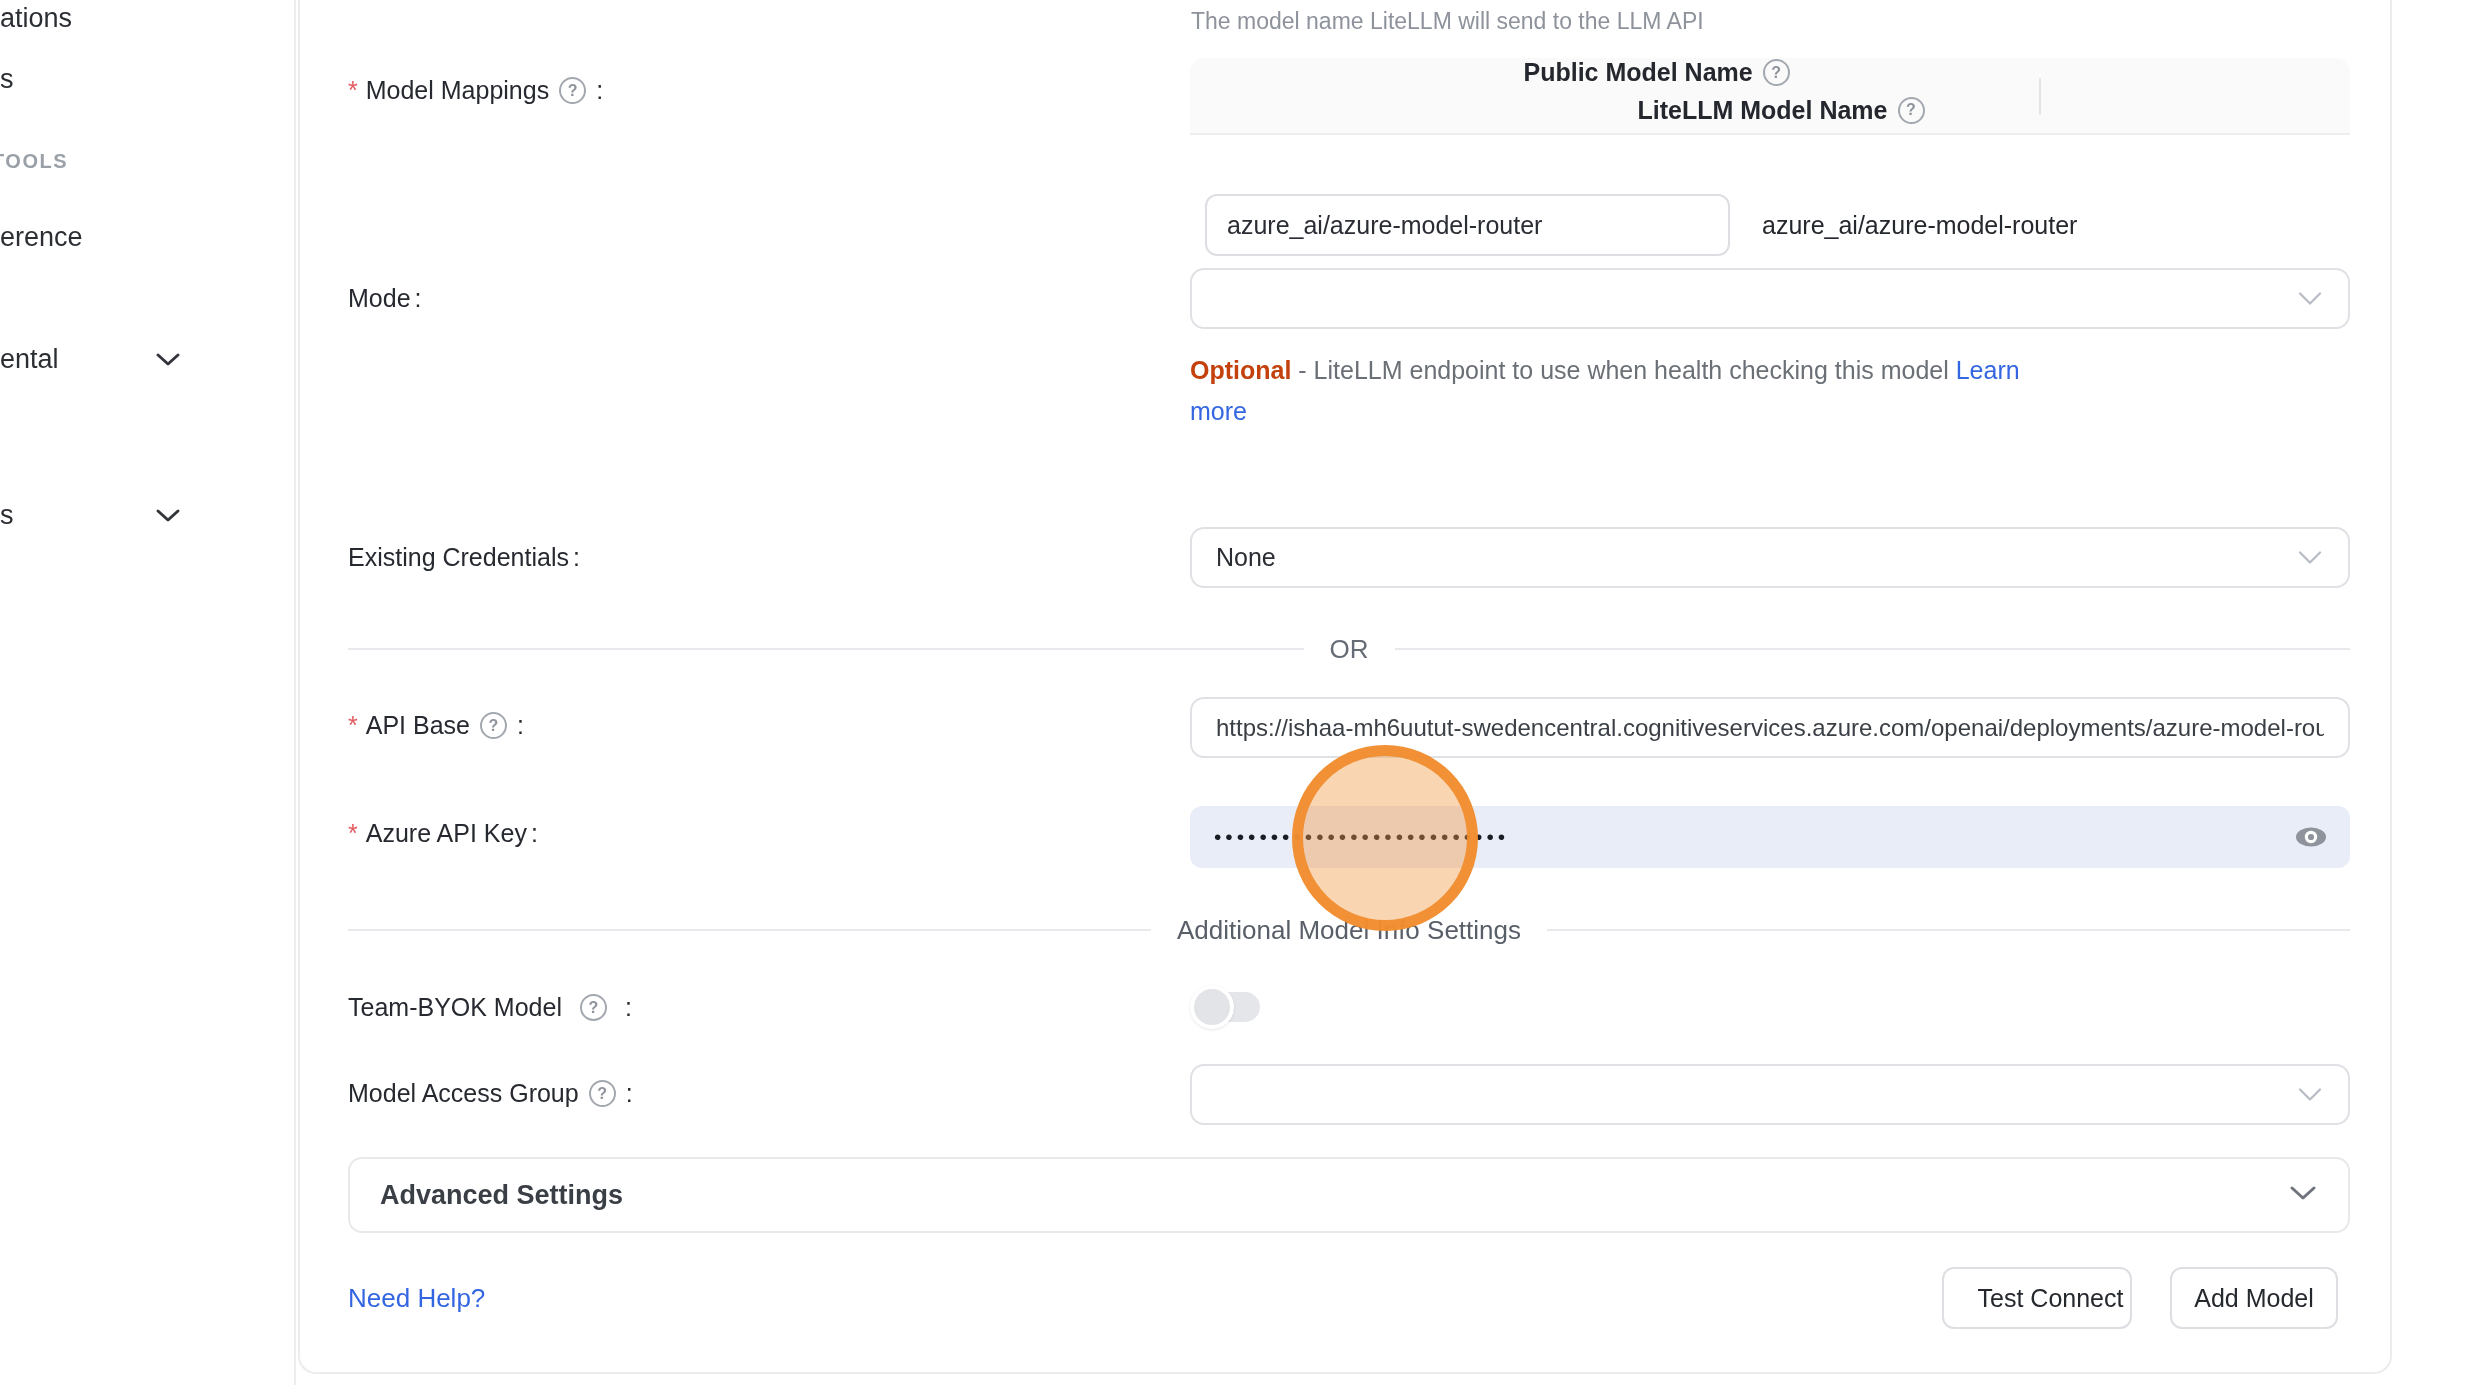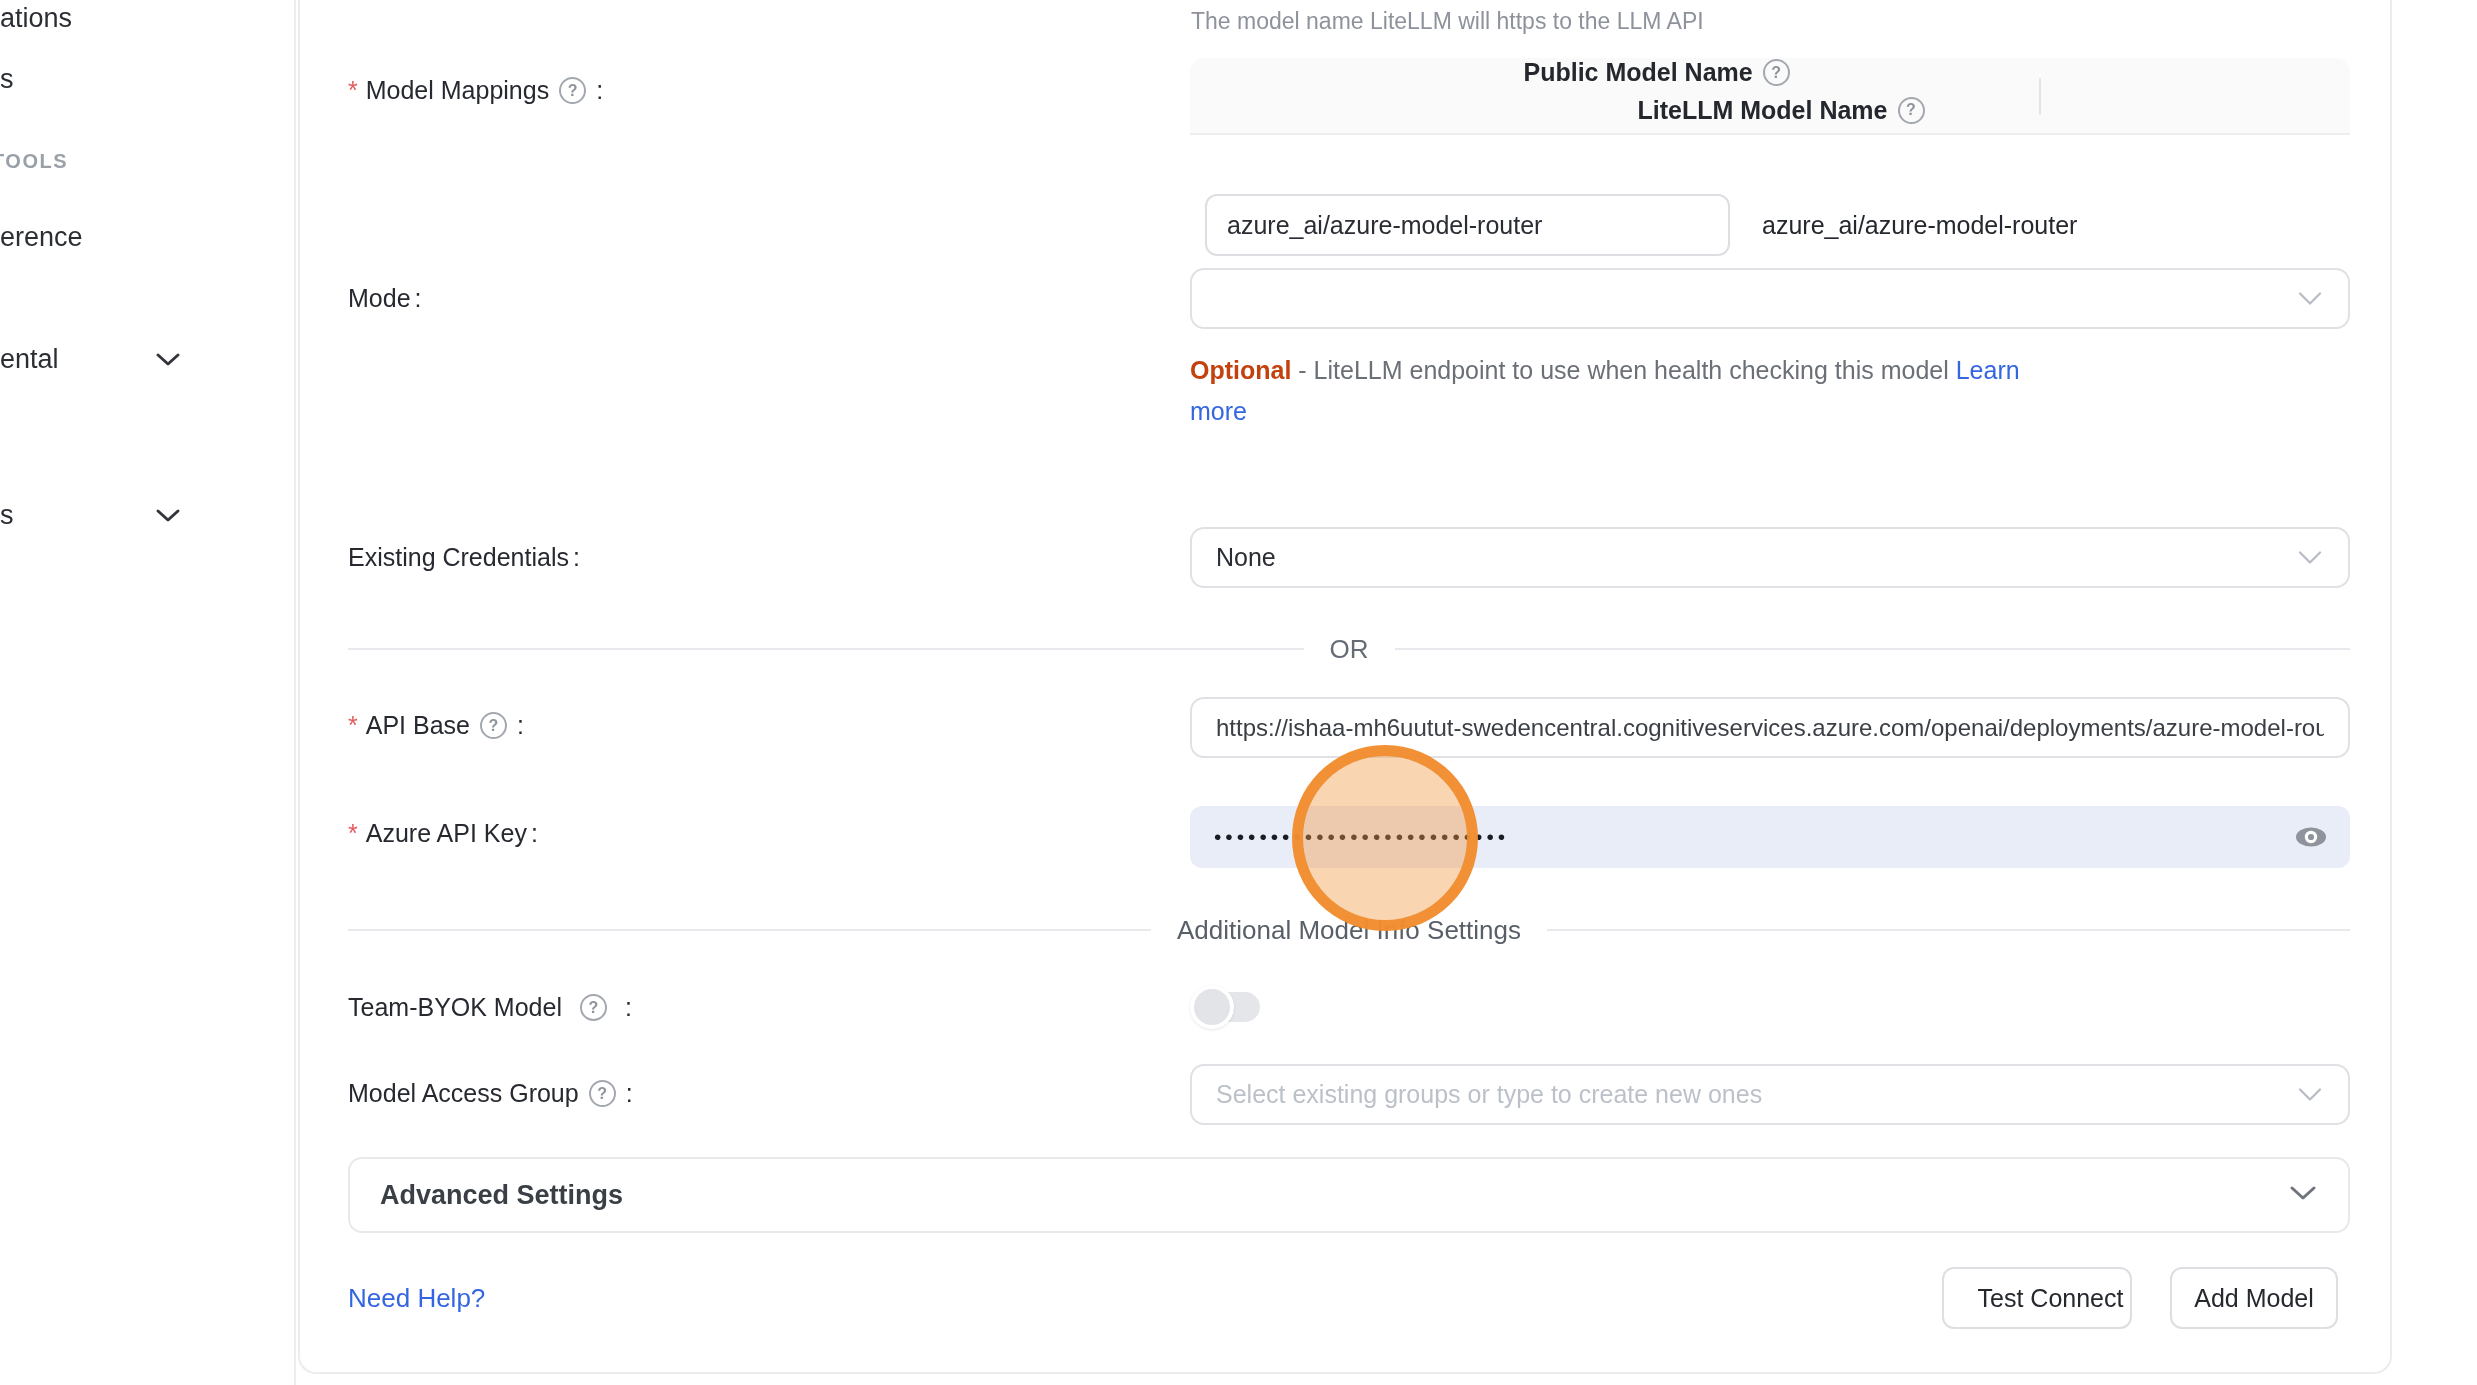--- a/index.html
+++ b/index.html
@@ -123,21 +123,21 @@
     <div class="side-item" style="top:500px;">s</div>
     <span class="side-chev" style="top:508px;">
       <svg width="26" height="15" viewBox="0 0 26 15">
           <polyline points="3,3 13,12 23,3" fill="none" stroke="#33363b" stroke-width="3" stroke-linecap="round" stroke-linejoin="round"></polyline>
         </svg>
     </span>
   </aside>
 
   <div class="card"></div>
 
-  <div class="helper" style="left:1191px; top:8px;">The model name LiteLLM will https to the LLM API</div>
+  <div class="helper" style="left:1191px; top:8px;">The model name LiteLLM will send to the LLM API</div>
 
   <div class="label-row" style="left:348px; top:76px;">
     <span class="req">*</span>
     <span>Model Mappings</span>
     <span class="qicon">?</span>
     <span class="colon">:</span>
   </div>
 
   <div class="map-table">
     <div class="mt-head">
@@ -233,21 +233,20 @@
     <div class="track"></div>
     <div class="knob"></div>
   </div>
 
   <div class="label-row" style="left:348px; top:1079px;">
     <span>Model Access Group</span>
     <span class="qicon">?</span>
     <span class="colon">:</span>
   </div>
   <div class="select" style="top:1064px;">
-    <span class="placeholder">Select existing groups or type to create new ones</span>
     <span class="chev">
       <svg width="28" height="17" viewBox="0 0 28 17">
           <polyline points="4,3 14,13 24,3" fill="none" stroke="currentColor" stroke-width="2.2" stroke-linecap="round" stroke-linejoin="round"></polyline>
         </svg>
     </span>
   </div>
 
   <div class="adv">
     <span class="adv-label">Advanced Settings</span>
     <span class="chev">

